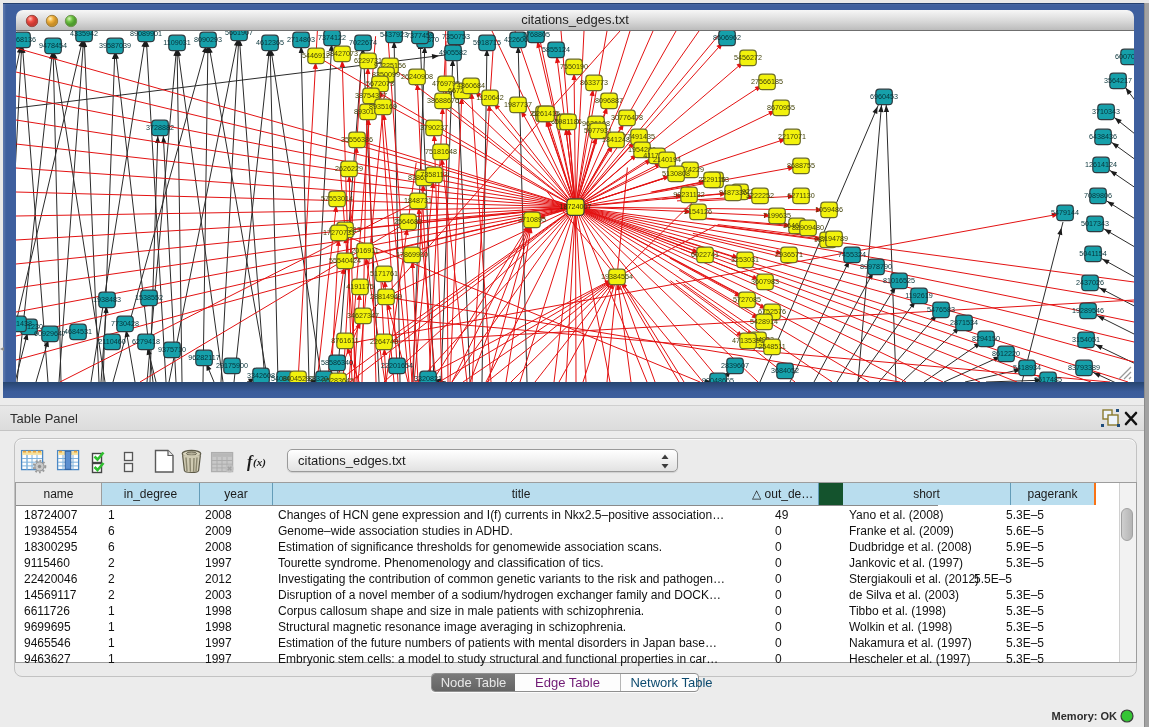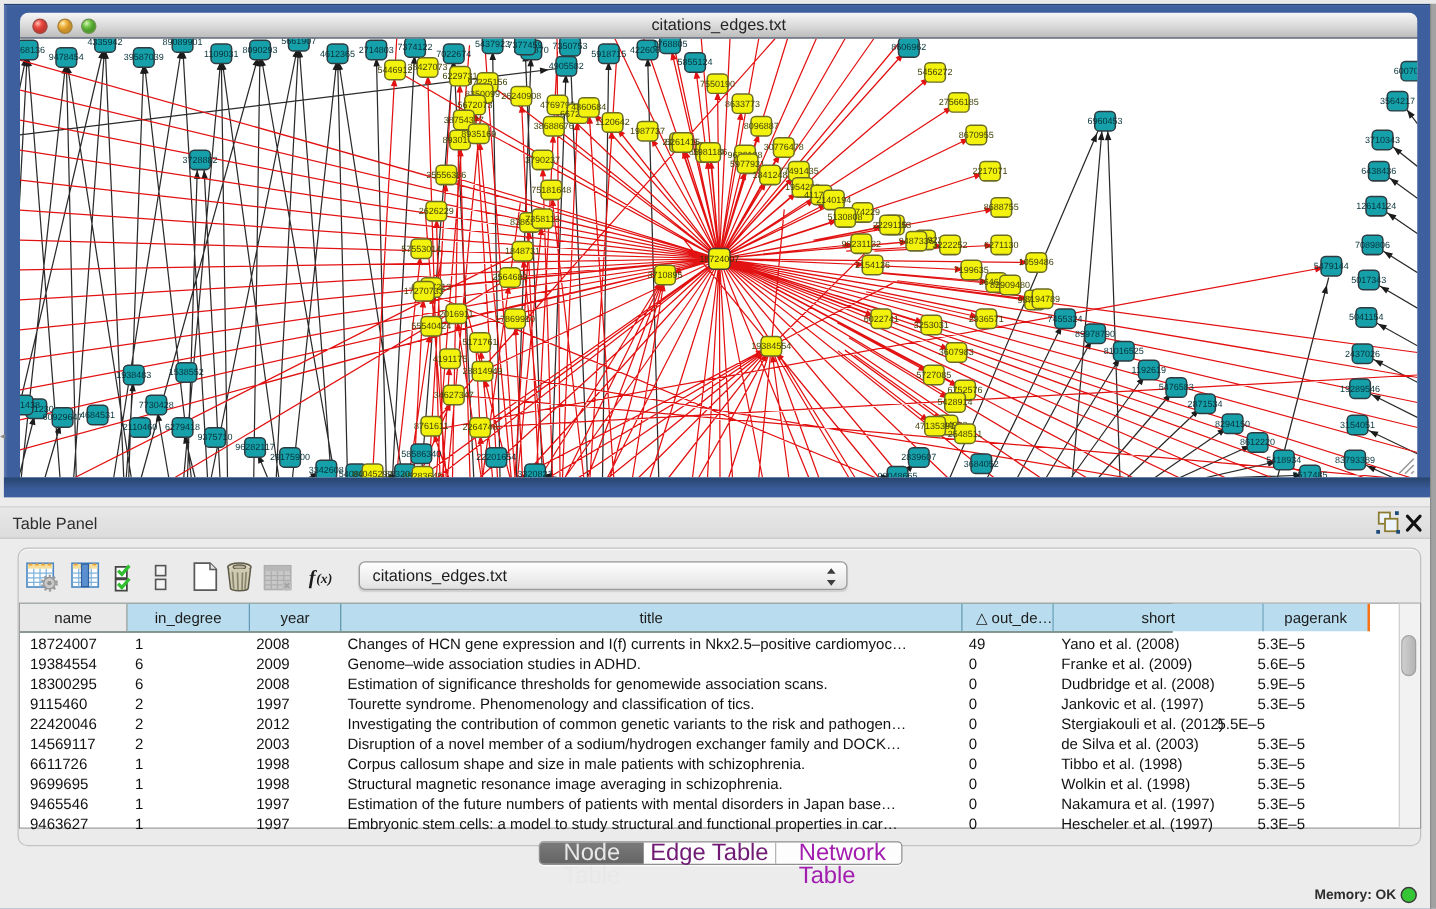--- a/index.html
+++ b/index.html
@@ -441,29 +441,29 @@
   </svg>
 </div>
 
 <div class="abs" style="left:15px;top:482px;width:1122px;height:181px;background:#fff;border:1px solid #9d9d9d"></div>
 
 <div class="abs" style="left:16px;top:483px;width:922px;height:23px;background:#14532d;border-bottom:1px solid #8a8a8a">
   <div class="hcell" style="left:0;width:86px;background:#e9e9e9;border-right:1px solid #9d9d9d">name</div>
   <div class="hcell" style="left:86px;width:98px">in_degree</div>
   <div class="hcell" style="left:184px;width:73px">year</div>
   <div class="hcell" style="left:257px;width:497px">title</div>
-  <div class="hcell" style="left:754px;width:73px;text-align:right;padding-left:6px">△ out_de…</div>
+  <div class="hcell" style="left:730px;width:73px;text-align:left;padding-left:6px">△ out_de…</div>
   <div class="hcell" style="left:827px;width:168px">short</div>
   <div class="hcell" style="left:995px;width:85px;border-right:2px solid #f97316">pagerank</div>
 </div>
 <div class="trow" style="top:507px">
 <span style="left:8px">18724007</span>
 <span style="left:92px">1</span>
 <span style="left:189px">2008</span>
-<span style="left:262px">Changes of HCN gene expression and I(f) currents in Nkx2.5–positive cardiomyoc…</span>
+<span style="left:262px">Changes of HCN gene expression and I(f) currents in Nkx2.5–positive association…</span>
 <span style="left:759px">49</span>
 <span style="left:833px">Yano et al. (2008)</span>
 <span style="left:990px">5.3E–5</span>
 </div>
 <div class="trow" style="top:523px">
 <span style="left:8px">19384554</span>
 <span style="left:92px">6</span>
 <span style="left:189px">2009</span>
 <span style="left:262px">Genome–wide association studies in ADHD.</span>
 <span style="left:759px">0</span>
@@ -539,24 +539,24 @@
 <span style="left:189px">1997</span>
 <span style="left:262px">Embryonic stem cells: a model to study structural and functional properties in car…</span>
 <span style="left:759px">0</span>
 <span style="left:833px">Hescheler et al. (1997)</span>
 <span style="left:990px">5.3E–5</span>
 </div>
 
 <div class="abs" style="left:1119px;top:483px;width:17px;height:179px;background:#f2f2f2;border-left:1px solid #d0d0d0"></div>
 <div class="abs" style="left:1121px;top:508px;width:12px;height:33px;background:linear-gradient(90deg,#cfcfcf,#b4b4b4);border:1px solid #a0a0a0;border-radius:6px"></div>
 
-<div class="abs" style="left:431px;top:673px;width:291px;height:19px;border:1px solid #8f8f8f;border-radius:4px;background:#fdfdfd;font-size:19px;box-shadow:0 1px 0 rgba(255,255,255,.8)">
+<div class="abs" style="left:431px;top:673px;width:268px;height:19px;border:1px solid #8f8f8f;border-radius:4px;background:#fdfdfd;font-size:13px;box-shadow:0 1px 0 rgba(255,255,255,.8)">
   <div style="position:absolute;left:0;top:0;width:83px;height:100%;background:linear-gradient(#7a7a7a,#646464);border-radius:3px 0 0 3px;color:#e8e8e8;text-align:center;line-height:18px">Node Table</div>
   <div style="position:absolute;left:83px;top:0;width:106px;height:100%;border-right:1px solid #b5b5b5;color:#701a75;text-align:center;line-height:18px">Edge Table</div>
-  <div style="position:absolute;left:207px;top:0;width:101px;height:100%;color:#a21caf;text-align:left;line-height:18px">Network Table</div>
+  <div style="position:absolute;left:189px;top:0;width:101px;height:100%;color:#0c4a6e;text-align:center;line-height:18px">Network Table</div>
 </div>
 
 <div class="abs" style="left:1040px;top:710px;width:77px;text-align:right;font-size:11px;font-weight:bold;color:#2d2d2d;white-space:nowrap">Memory: OK</div>
 <svg width="16" height="16" class="abs" style="left:1120px;top:709px">
     <circle cx="7" cy="7" r="6" fill="#35c535" stroke="#3c3c3c" stroke-width="1.2"></circle>
   </svg>
 
 <div class="abs" style="left:1144px;top:0;width:5px;height:727px;background:#a2a2a2;border-left:1px solid #8b8b8b"></div>
 
 <div class="abs" style="left:0;top:0;width:3px;height:398px;background:#e9e9e9"></div>

